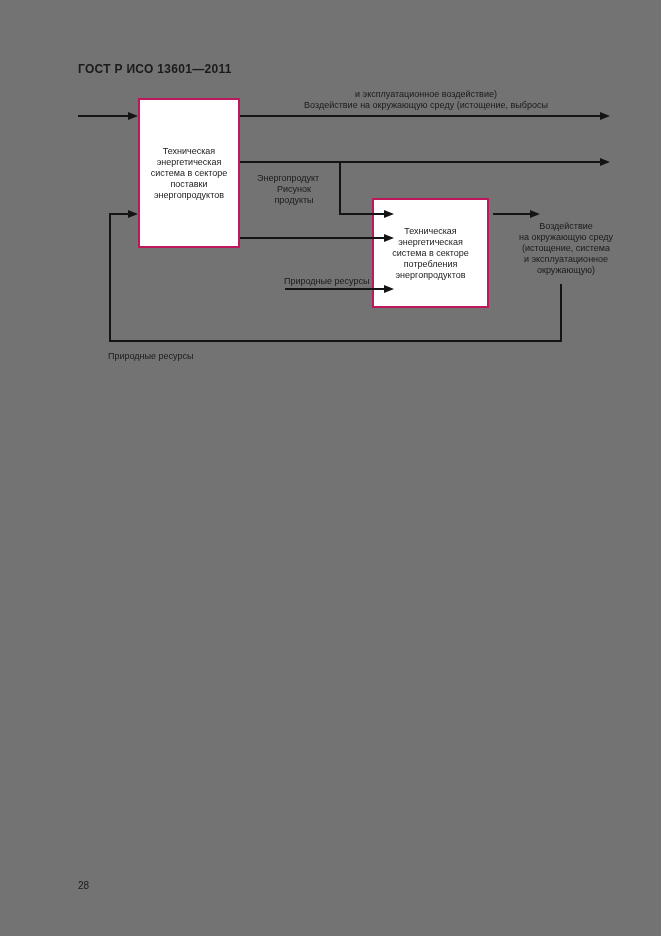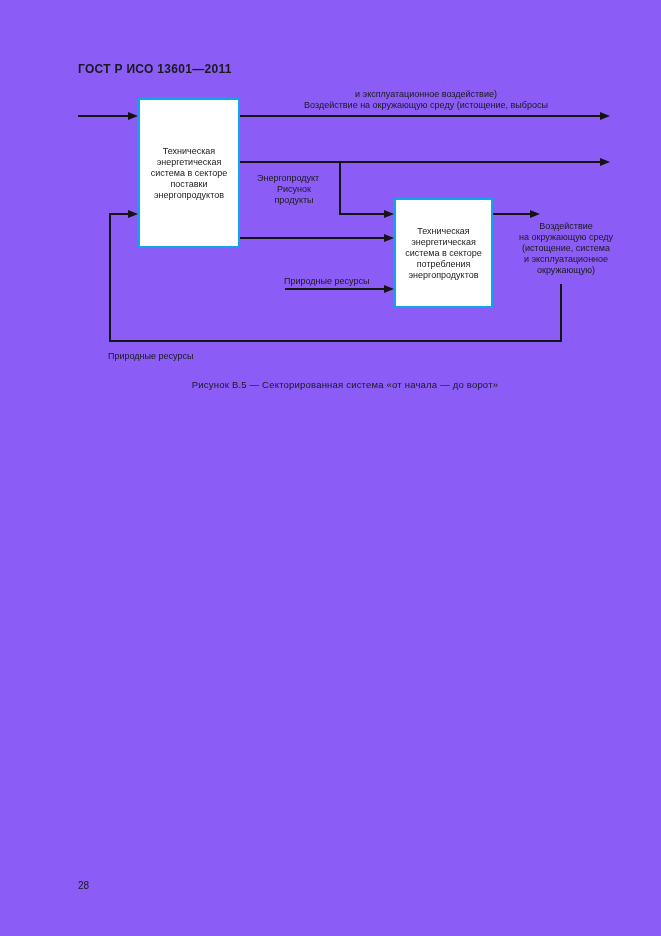--- a/index.html
+++ b/index.html
@@ -5,29 +5,29 @@
   * { margin:0; padding:0; box-sizing:border-box; }
   html, body { background:#ffffff; }
   body {
     width:661px; height:936px;
     font-family:"Liberation Sans", sans-serif;
     color:#1a1a1a;
     position:relative;
   }
   .page {
     position:relative; width:661px; height:936px;
-    background:#8b5cf6; overflow:hidden;
+    background:#737373; overflow:hidden;
   }
   .doc-header {
     position:absolute; left:78px; top:62px;
     font-size:12px; font-weight:bold; letter-spacing:0.3px;
     white-space:nowrap;
   }
   .box {
-    position:absolute; border:2px solid #0ea5e9; background:#ffffff;
+    position:absolute; border:2px solid #be185d; background:#ffffff;
     display:flex; align-items:center; justify-content:center;
     text-align:center; font-size:9px; line-height:11px;
     padding:0 8px;
   }
   .hline { position:absolute; height:2px; background:#141414; }
   .vline { position:absolute; width:2px; background:#141414; }
   .arrow-r {
     position:absolute; width:0; height:0;
     border-top:4px solid transparent;
     border-bottom:4px solid transparent;
@@ -53,21 +53,21 @@
 <div class="page">
 
   <div class="doc-header">ГОСТ Р ИСО 13601—2011</div>
 
   <div>
 
     <div class="box" style="left:138px; top:98px; width:102px; height:150px;">
       <span>Техническая энергетическая система в секторе поставки энергопродуктов</span>
     </div>
 
-    <div class="box" style="left:394px; top:198px; width:99px; height:110px;">
+    <div class="box" style="left:372px; top:198px; width:117px; height:110px;">
       <span>Техническая энергетическая система в секторе потребления энергопродуктов</span>
     </div>
 
     <div class="hline" style="left:78px; top:115px; width:52px;"></div>
     <div class="arrow-r" style="left:128px; top:112px;"></div>
 
     <div class="hline" style="left:240px; top:115px; width:360px;"></div>
     <div class="arrow-r" style="left:600px; top:112px;"></div>
     <div class="lbl lbl-center" style="left:250px; top:89px; width:352px;">
       <div>и эксплуатационное воздействие)</div>
@@ -104,17 +104,16 @@
     <div class="vline" style="left:560px; top:284px; height:58px;"></div>
     <div class="hline" style="left:109px; top:340px; width:453px;"></div>
     <div class="vline" style="left:109px; top:213px; height:129px;"></div>
     <div class="hline" style="left:109px; top:213px; width:21px;"></div>
     <div class="arrow-r" style="left:128px; top:210px;"></div>
 
     <div class="lbl" style="left:108px; top:351px;">Природные ресурсы</div>
 
   </div>
 
-  <div class="caption">Рисунок В.5 — Секторированная система «от начала — до ворот»</div>
 
   <div class="page-number">28</div>
 
 </div>
 
 </body></html>

